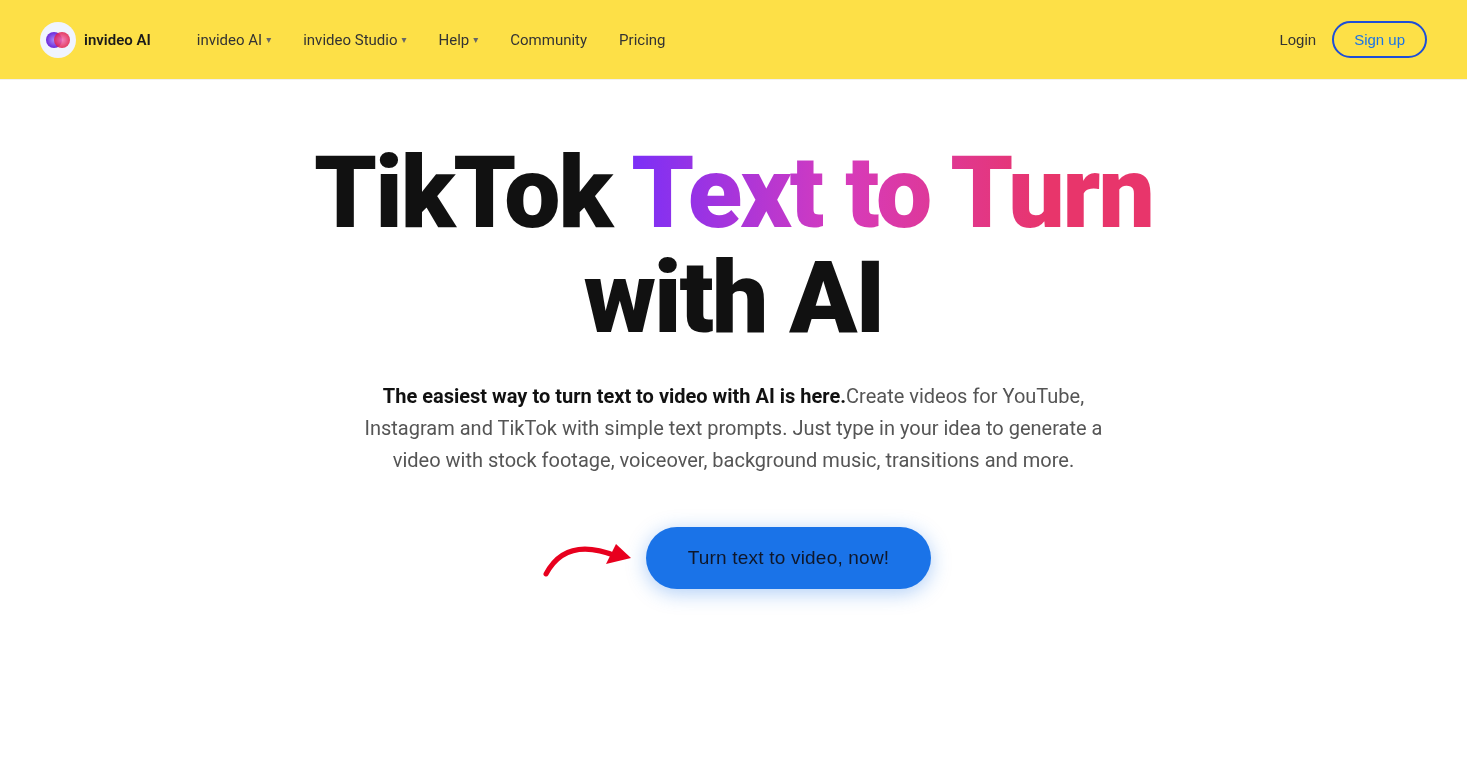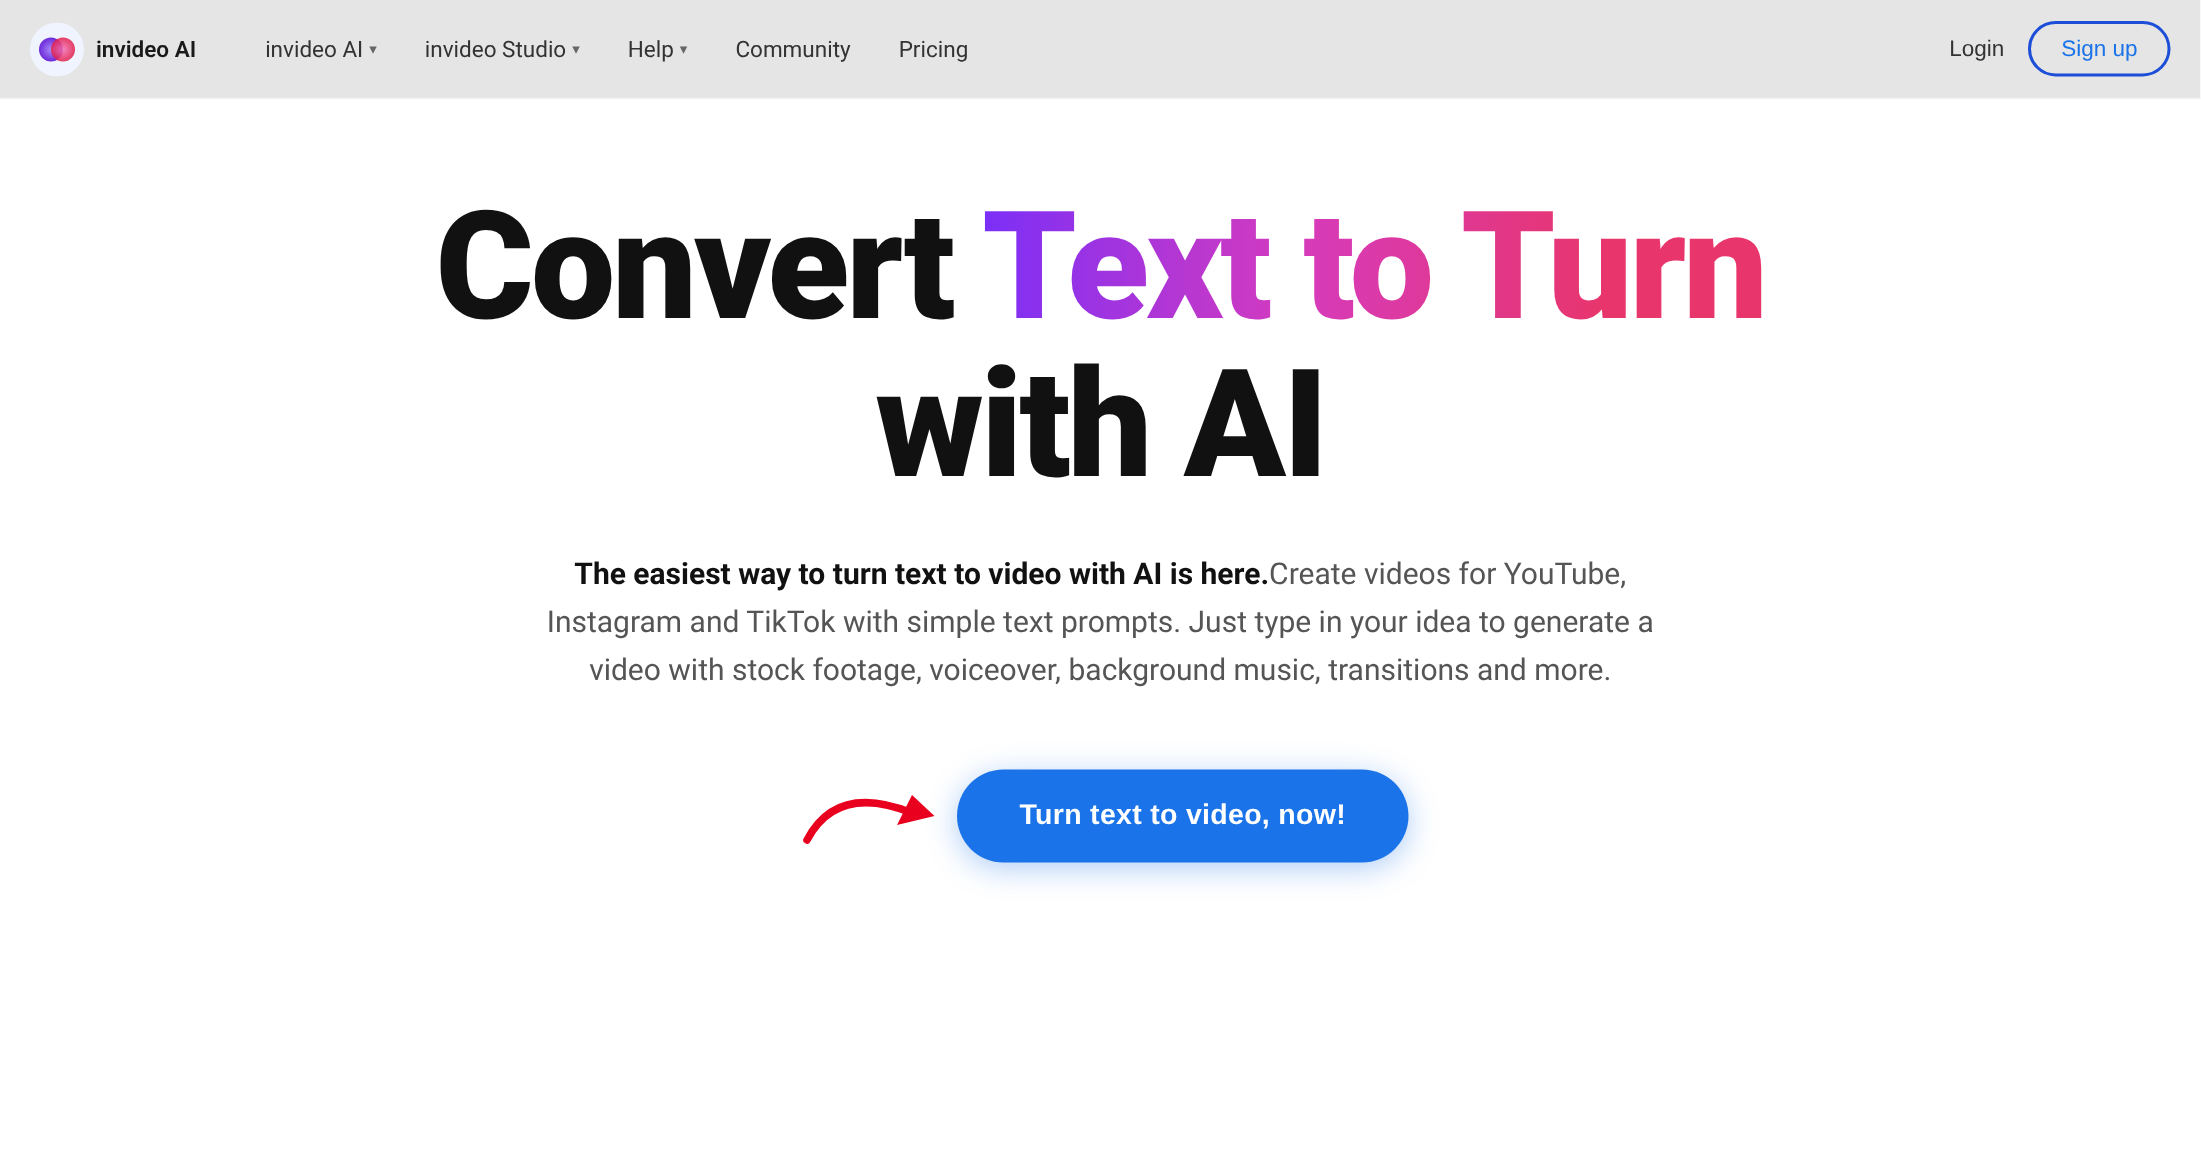--- a/index.html
+++ b/index.html
@@ -13,26 +13,26 @@
       background: #ffffff;
       width: 1467px;
       min-height: 776px;
       overflow-x: hidden;
     }
 
     
     .navbar {
       display: flex;
       align-items: center;
-      padding: 0 20px;
-      height: 66px;
+      padding: 0 40px;
+      height: 80px;
       border-bottom: 1px solid #f0f0f0;
       position: sticky;
       top: 0;
-      background: #e5e5e5;
+      background: #fde047;
       z-index: 100;
     }
 
     .logo-area {
       display: flex;
       align-items: center;
       gap: 8px;
       margin-right: 32px;
       text-decoration: none;
     }
@@ -156,23 +156,23 @@
       margin-right: -10px;
     }
 
     .arrow-svg {
       width: 120px;
       height: 60px;
     }
 
     .cta-button {
       background: #1a73e8;
-      color: #ffffff;
+      color: #0f172a;
       font-size: 19px;
-      font-weight: 700;
+      font-weight: 400;
       padding: 20px 42px;
       border-radius: 50px;
       border: none;
       cursor: pointer;
       letter-spacing: 0.2px;
       box-shadow: 0 4px 20px rgba(26, 115, 232, 0.35);
       transition: background 0.2s, box-shadow 0.2s;
     }
   </style>
 </head>
@@ -221,21 +221,21 @@
   </div>
 
   <div class="nav-right">
     <button class="login-btn">Login</button>
     <button class="signup-btn">Sign up</button>
   </div>
 </nav>
 
 <section class="hero">
   <h1 class="hero-title">
-    <span class="title-black">Convert </span><span class="title-gradient">Text to Turn</span>
+    <span class="title-black">TikTok </span><span class="title-gradient">Text to Turn</span>
     <br>
     <span class="title-black">with AI</span>
   </h1>
 
   <p class="hero-subtitle">
     <strong>The easiest way to turn text to video with AI is here.</strong><span>Create videos for YouTube, Instagram and TikTok with simple text prompts. Just type in your idea to generate a video with stock footage, voiceover, background music, transitions and more.</span>
   </p>
 
   <div class="cta-area">
 

